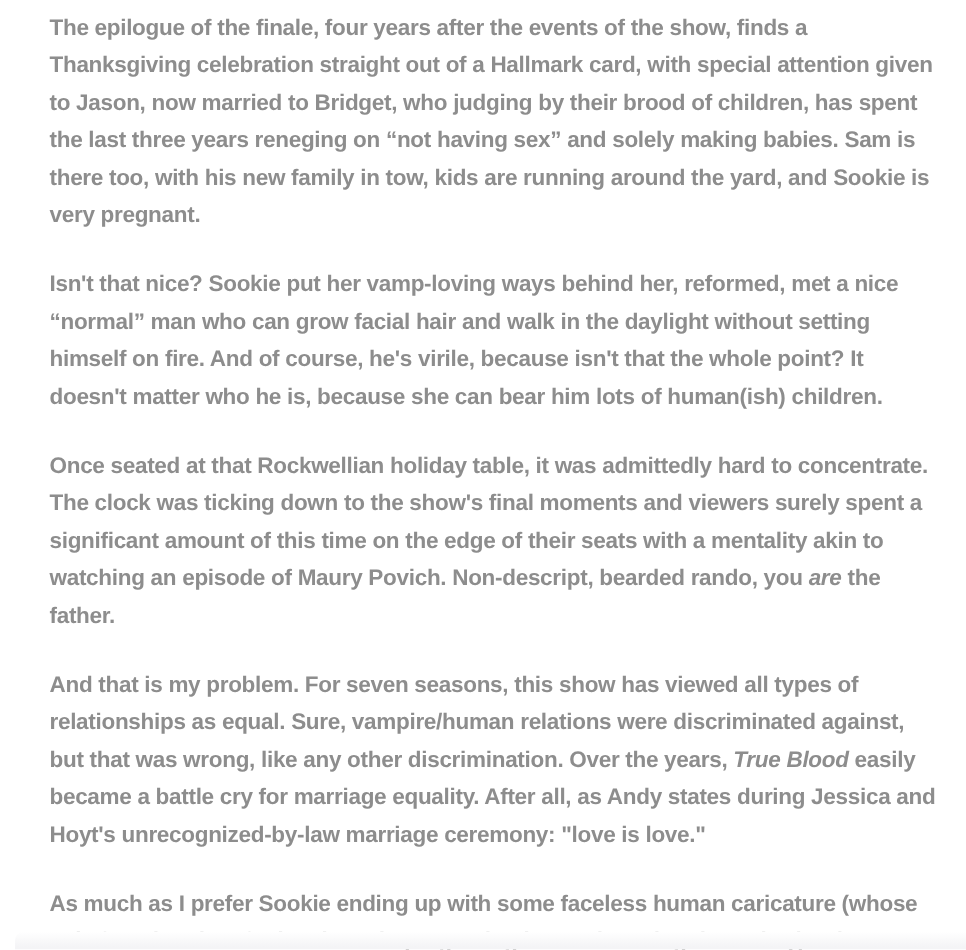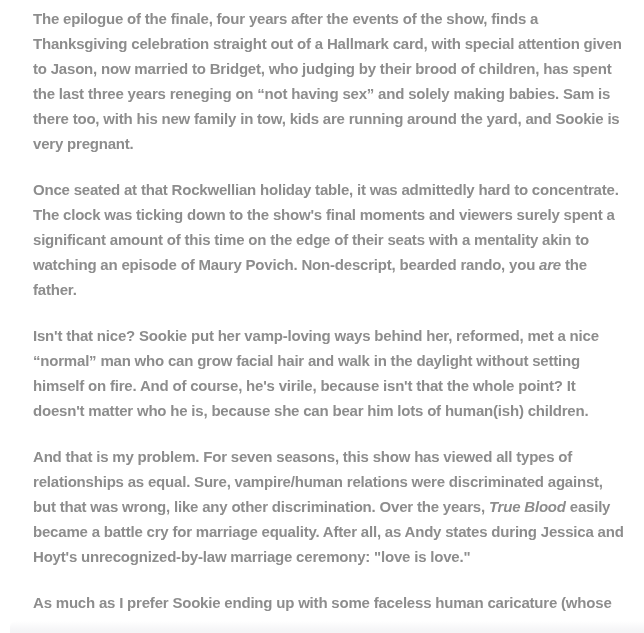--- a/index.html
+++ b/index.html
@@ -40,18 +40,18 @@
     height: 12px;
     border-top-left-radius: 6px;
     background: linear-gradient(to bottom, #ffffff 0%, var(--strip-color, #f4f4f6) 85%);
   }
 </style>
 </head>
 <body style="background: rgb(255, 255, 255); --text-color: #8d8d8d; --strip-color: #f4f4f6;">
 
 <div class="article" id="article">
     <p><span>The epilogue of the finale, four years after the events of the show, finds a Thanksgiving celebration straight out of a Hallmark card, with special attention given to Jason, now married to Bridget, who judging by their brood of children, has spent the last three years reneging on “not having sex” and solely making babies. Sam is there too, with his new family in tow, kids are running around the yard, and Sookie is very pregnant.</span></p>
+    <p><span>Isn't that nice? Sookie put her vamp-loving ways behind her, reformed, met a nice “normal” man who can grow facial hair and walk in the daylight without setting himself on fire. And of course, he's virile, because isn't that the whole point? It doesn't matter who he is, because she can bear him lots of human(ish) children.</span></p>
     <p><span>Once seated at that Rockwellian holiday table, it was admittedly hard to concentrate. The clock was ticking down to the show's final moments and viewers surely spent a significant amount of this time on the edge of their seats with a mentality akin to watching an episode of Maury Povich. Non-descript, bearded rando, you </span><em>are</em><span> the father.</span></p>
-    <p><span>Isn't that nice? Sookie put her vamp-loving ways behind her, reformed, met a nice “normal” man who can grow facial hair and walk in the daylight without setting himself on fire. And of course, he's virile, because isn't that the whole point? It doesn't matter who he is, because she can bear him lots of human(ish) children.</span></p>
     <p><span>And that is my problem. For seven seasons, this show has viewed all types of relationships as equal. Sure, vampire/human relations were discriminated against, but that was wrong, like any other discrimination. Over the years, </span><em>True Blood</em><span> easily became a battle cry for marriage equality. After all, as Andy states during Jessica and Hoyt's unrecognized-by-law marriage ceremony: "love is love."</span></p>
     <p><span>As much as I prefer Sookie ending up with some faceless human caricature (whose sole function thus far has been impregnating her and carving the turkey) to her ending up with Bill, I think both endings are (or would have been) significantly flawed.</span></p>
   </div>
 <div class="bottom-strip"></div>
 
 </body></html>

